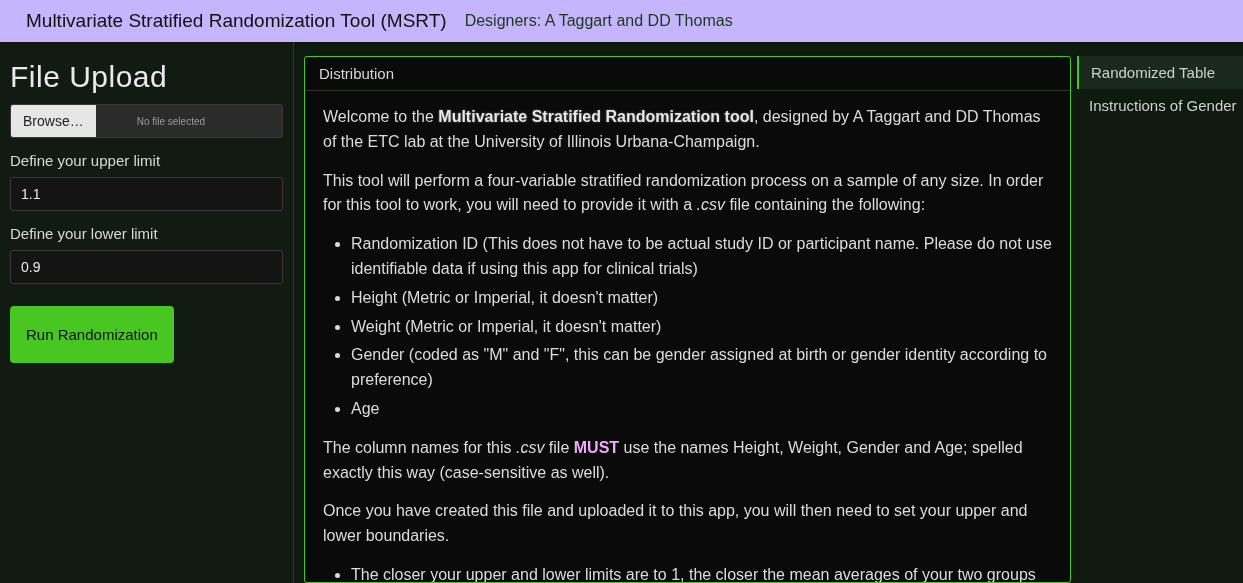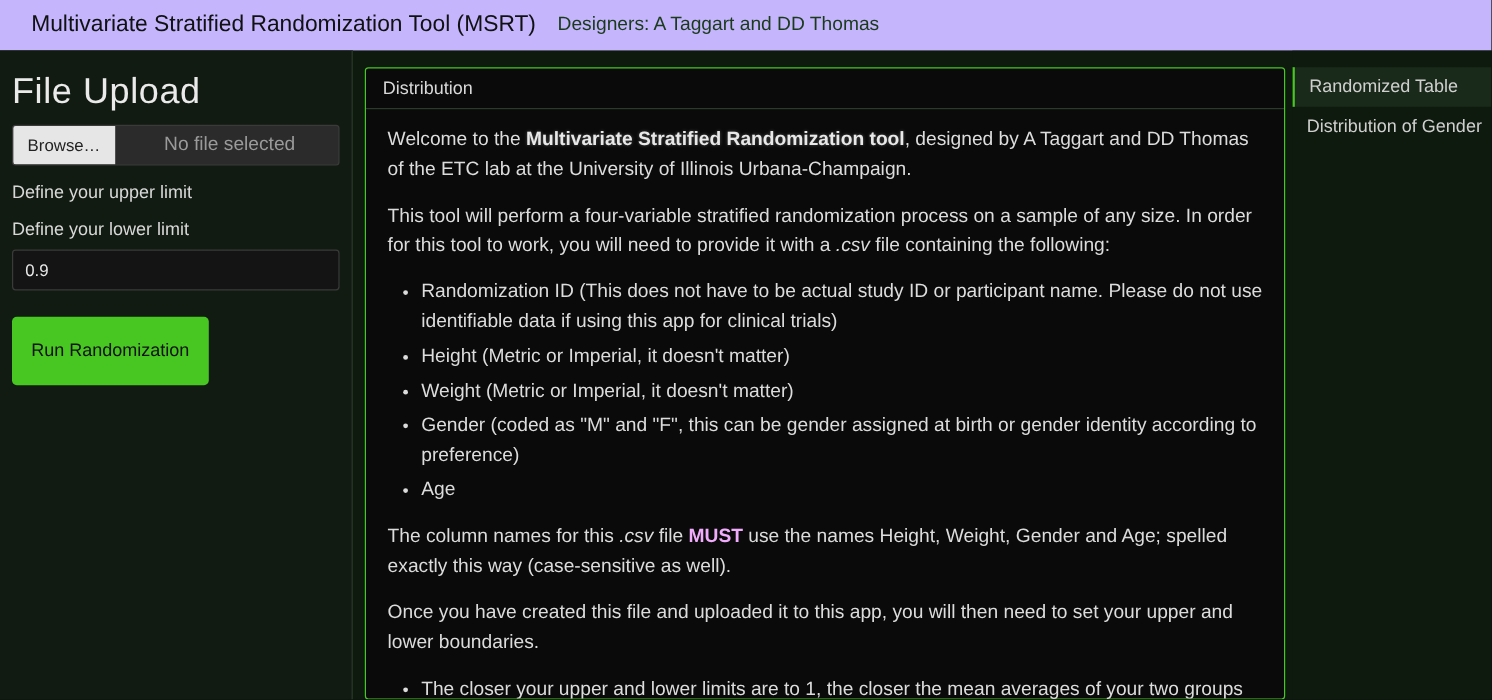--- a/index.html
+++ b/index.html
@@ -69,21 +69,21 @@
     padding: 0 12px;
     font-size: 14px;
     cursor: pointer;
   }
   .file-row .file-status {
     flex: 1;
     display: flex;
     align-items: center;
     padding-left: 10px;
     color: #9a9a9a;
-    font-size: 16px;
+    font-size: 10px;
     text-align: right;
   }
   .num-input {
     width: 100%;
     height: 34px;
     background: #141414;
     border: 1px solid #3a3a3a;
     border-radius: 3px;
     color: #e8e8e8;
     padding: 0 10px;
@@ -177,20 +177,21 @@
 
   <aside class="sidebar">
     <h2>File Upload</h2>
 
     <div class="file-row">
       <button>Browse…</button>
       <div class="file-status">No file selected</div>
     </div>
 
     <div class="label">Define your upper limit</div>
+    <input class="num-input" value="1.1" style="">
 
     <div class="label">Define your lower limit</div>
     <input class="num-input" value="0.9" style="">
 
     <button class="run-btn">Run Randomization</button>
   </aside>
 
   <main class="main">
     <div class="instructions-wrap">
       <div class="panel">
@@ -222,17 +223,17 @@
           <ul>
             <li>The closer your upper and lower limits are to 1, the closer the mean averages of your two groups will be in each of the four stratification variables.</li>
           </ul>
 
         </div>
       </div>
     </div>
 
     <div class="right-tabs">
       <div class="tab active">Randomized Table</div>
-      <div class="tab">Distribution of Gender</div>
+      <div class="tab">Instructions of Gender</div>
     </div>
   </main>
 
 </div>
 
 </body></html>

